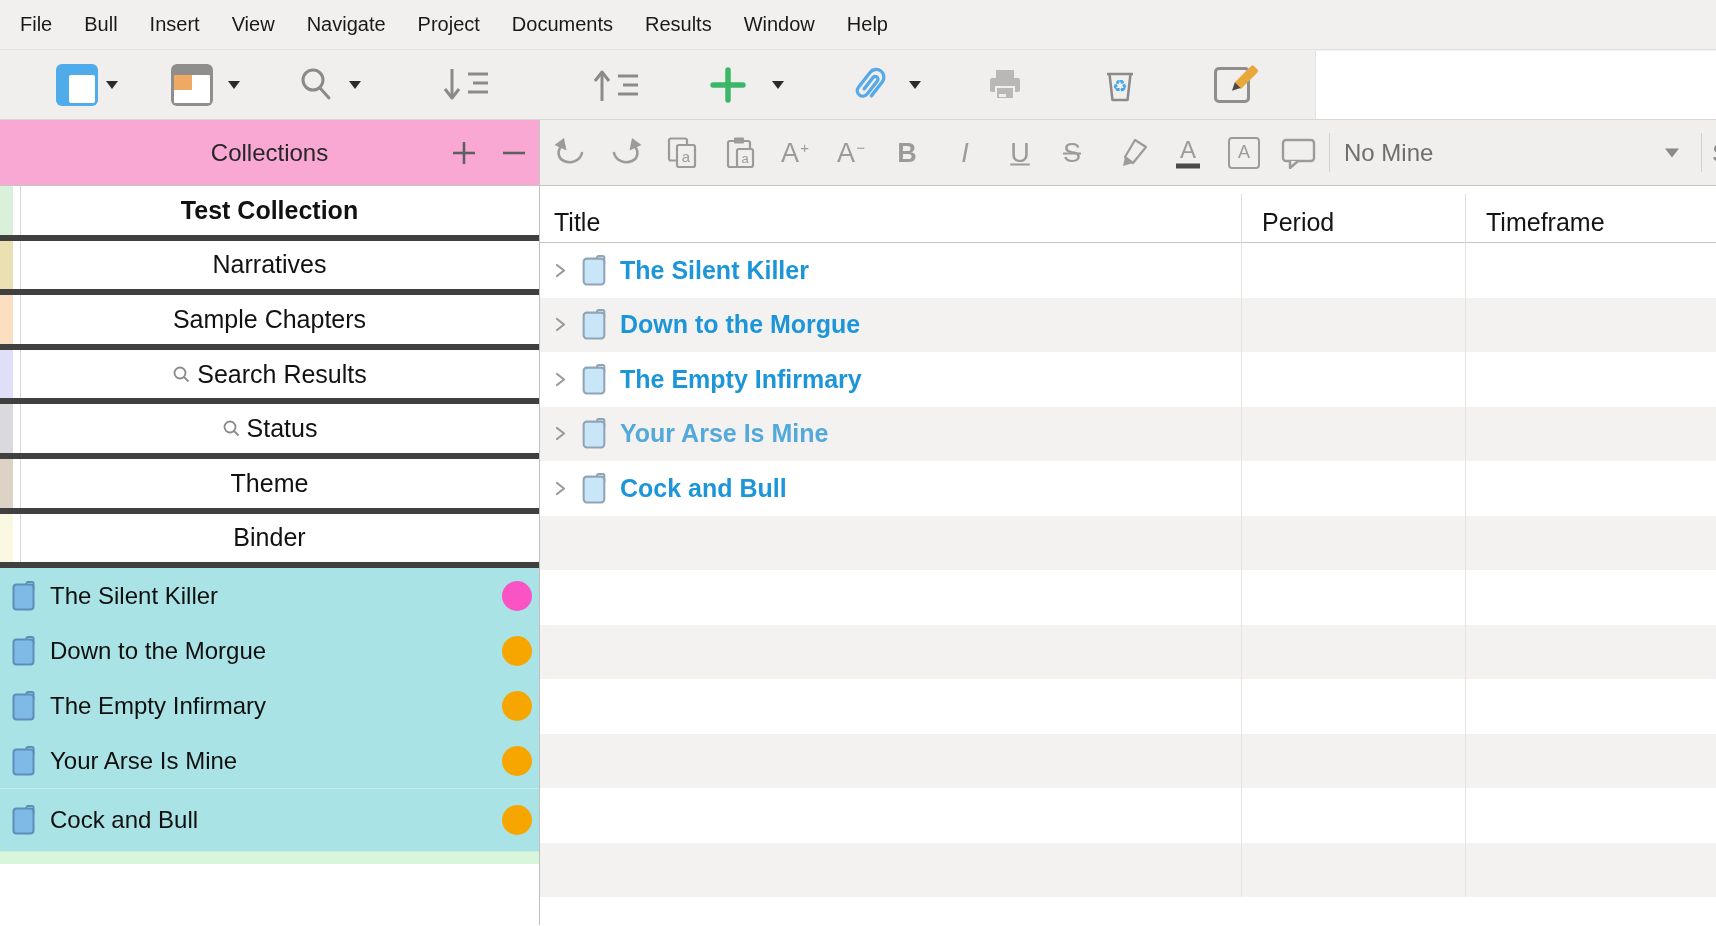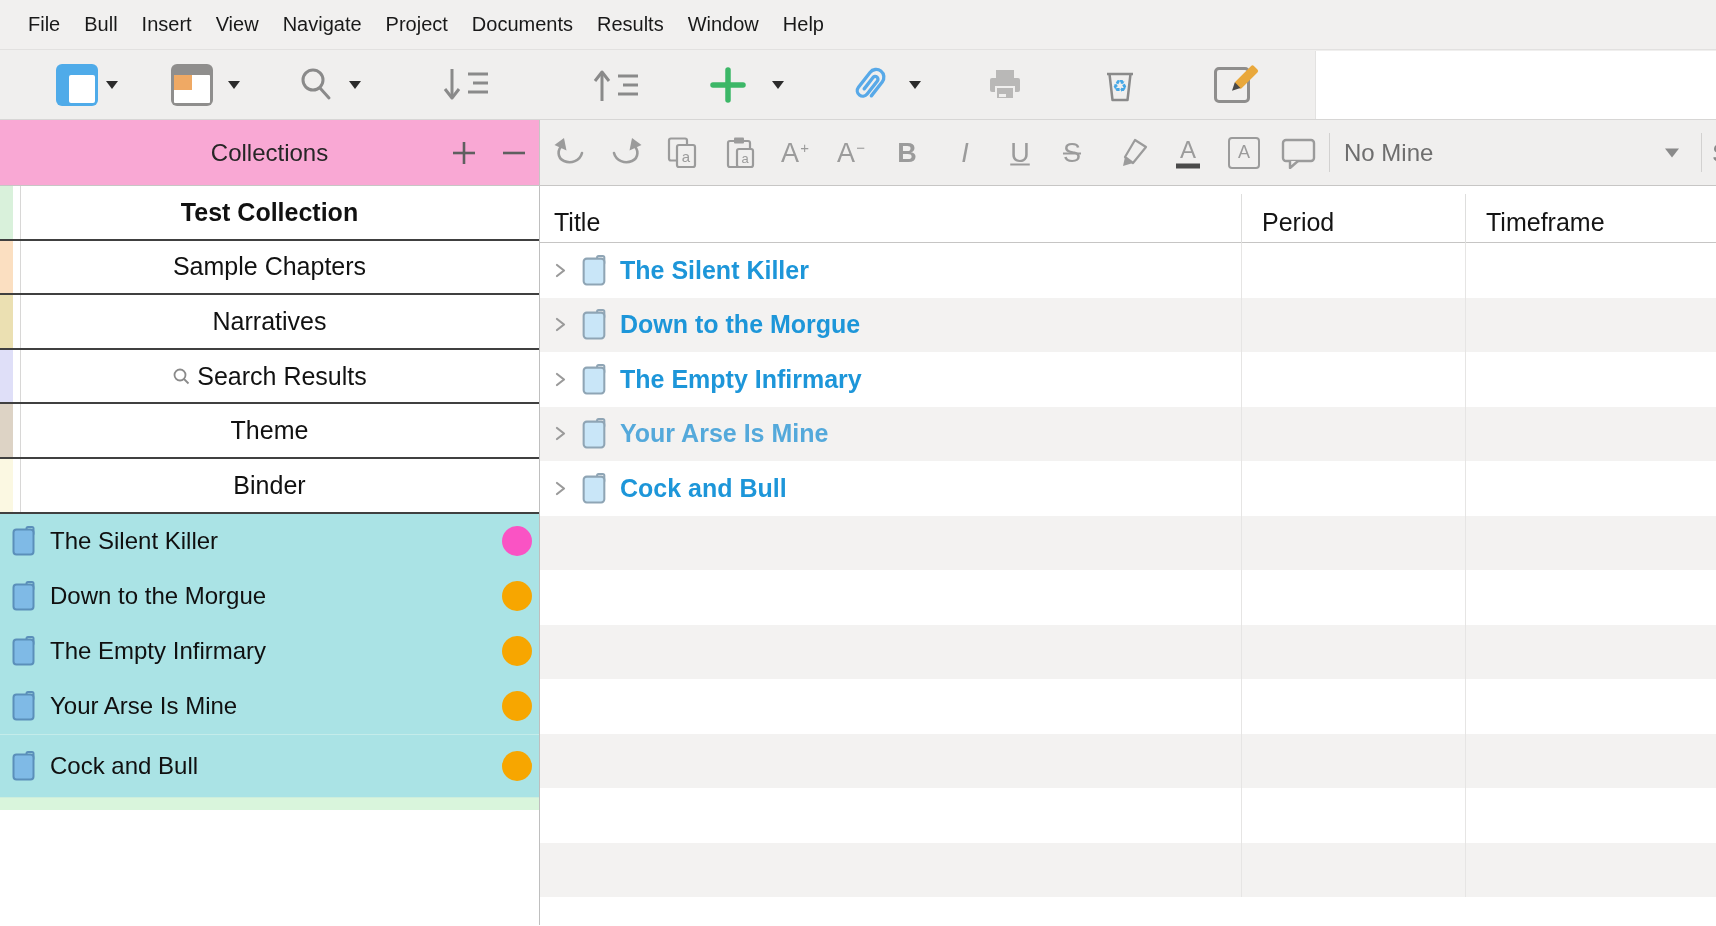--- a/index.html
+++ b/index.html
@@ -6,21 +6,21 @@
   body{
     width:1716px;height:926px;position:relative;overflow:hidden;
     background:#ffffff;font-family:"Liberation Sans",sans-serif;
     -webkit-font-smoothing:antialiased;color:#1b1b1b;
   }
   *{box-sizing:border-box;}
   svg{display:block;}
 
   
   .menubar{height:50px;background:#f1f0ef;border-bottom:1px solid #e2e1e0;
-    display:flex;align-items:center;padding-left:28px;gap:24px;font-size:20px;color:#191919;}
+    display:flex;align-items:center;padding-left:20px;gap:32px;font-size:20px;color:#191919;}
   .menu-item{cursor:default;white-space:nowrap;}
 
   
   .toolbar{height:70px;background:#f0efee;border-bottom:1px solid #d7d6d5;position:relative;}
   .tb{position:absolute;top:50%;transform:translate(-50%,-50%);}
   .caret{width:0;height:0;border-left:6px solid transparent;border-right:6px solid transparent;border-top:8px solid #2b2b2b;}
   .icon-binder{width:42px;height:42px;border-radius:6px;background:#4fabe9;position:relative;}
   .icon-binder .inner{position:absolute;left:13px;top:11px;right:3px;bottom:3px;background:#fff;border-radius:2px;}
   .icon-group{width:42px;height:42px;border-radius:6px;background:#8f8e8d;position:relative;}
   .icon-group .inner{position:absolute;left:3px;top:11px;right:3px;bottom:3px;background:#fff;border-radius:1px;}
@@ -44,21 +44,21 @@
   .a-color{display:flex;flex-direction:column;align-items:center;line-height:1;}
   .a-color .bar{width:24px;height:5px;background:#4a4a4a;margin-top:2px;}
   .boxed-a{width:32px;height:32px;border:2px solid #9b9b9b;border-radius:4px;
     display:flex;align-items:center;justify-content:center;font-size:18px;color:#9b9b9b;}
 
   
   .main{display:flex;height:739px;}
 
   
   .sidebar{width:540px;border-right:1px solid #bfbfbf;background:#fff;display:flex;flex-direction:column;overflow:hidden;}
-  .c-row{height:54.6px;position:relative;border-bottom:2px solid #404040;
+  .c-row{height:54.6px;position:relative;border-bottom:6px solid #404040;
     display:flex;align-items:center;justify-content:center;font-size:25px;color:#111;}
   .c-strip{position:absolute;left:0;top:0;bottom:0;width:13px;}
   .c-vline{position:absolute;left:20px;top:0;bottom:0;width:1px;background:#d8d7d6;}
   .c-row.bold{font-weight:bold;}
   .c-label-wrap{display:flex;align-items:center;gap:6px;}
   .mini-search{display:none;}
   .c-row.has-search .mini-search{display:block;}
 
   .ac-header{height:62px;position:relative;display:flex;align-items:center;justify-content:center;
     font-size:25px;font-weight:bold;color:#111;border-bottom:1px solid #cfe9d8;}
@@ -294,44 +294,55 @@
     <div id="collections-list">
         <div class="c-row bold">
     <span class="c-strip" style="background: rgb(217, 241, 219);"></span>
     <span class="c-vline"></span>
     <span class="c-label-wrap">
 
       <span class="c-label">Test Collection</span>
     </span>
   </div>
         <div class="c-row">
+    <span class="c-strip" style="background: rgb(235, 224, 178);"></span>
+    <span class="c-vline"></span>
+    <span class="c-label-wrap">
+
+      <span class="c-label">Narratives</span>
+    </span>
+  </div>
+        <div class="c-row">
     <span class="c-strip" style="background: rgb(251, 223, 193);"></span>
     <span class="c-vline"></span>
     <span class="c-label-wrap">
 
       <span class="c-label">Sample Chapters</span>
-    </span>
-  </div>
-        <div class="c-row">
-    <span class="c-strip" style="background: rgb(235, 224, 178);"></span>
-    <span class="c-vline"></span>
-    <span class="c-label-wrap">
-
-      <span class="c-label">Narratives</span>
     </span>
   </div>
         <div class="c-row has-search">
     <span class="c-strip" style="background: rgb(223, 223, 248);"></span>
     <span class="c-vline"></span>
     <span class="c-label-wrap">
       <svg class="mini-search" width="19" height="19" viewBox="0 0 19 19">
         <circle cx="8" cy="8" r="5.5" fill="none" stroke="#8a8a8a" stroke-width="1.8"></circle>
         <line x1="12" y1="12" x2="16.5" y2="16.5" stroke="#8a8a8a" stroke-width="1.8"></line>
       </svg>
       <span class="c-label">Search Results</span>
+    </span>
+  </div>
+        <div class="c-row has-search">
+    <span class="c-strip" style="background: rgb(217, 217, 222);"></span>
+    <span class="c-vline"></span>
+    <span class="c-label-wrap">
+      <svg class="mini-search" width="19" height="19" viewBox="0 0 19 19">
+        <circle cx="8" cy="8" r="5.5" fill="none" stroke="#8a8a8a" stroke-width="1.8"></circle>
+        <line x1="12" y1="12" x2="16.5" y2="16.5" stroke="#8a8a8a" stroke-width="1.8"></line>
+      </svg>
+      <span class="c-label">Status</span>
     </span>
   </div>
         <div class="c-row">
     <span class="c-strip" style="background: rgb(221, 211, 197);"></span>
     <span class="c-vline"></span>
     <span class="c-label-wrap">
 
       <span class="c-label">Theme</span>
     </span>
   </div>

